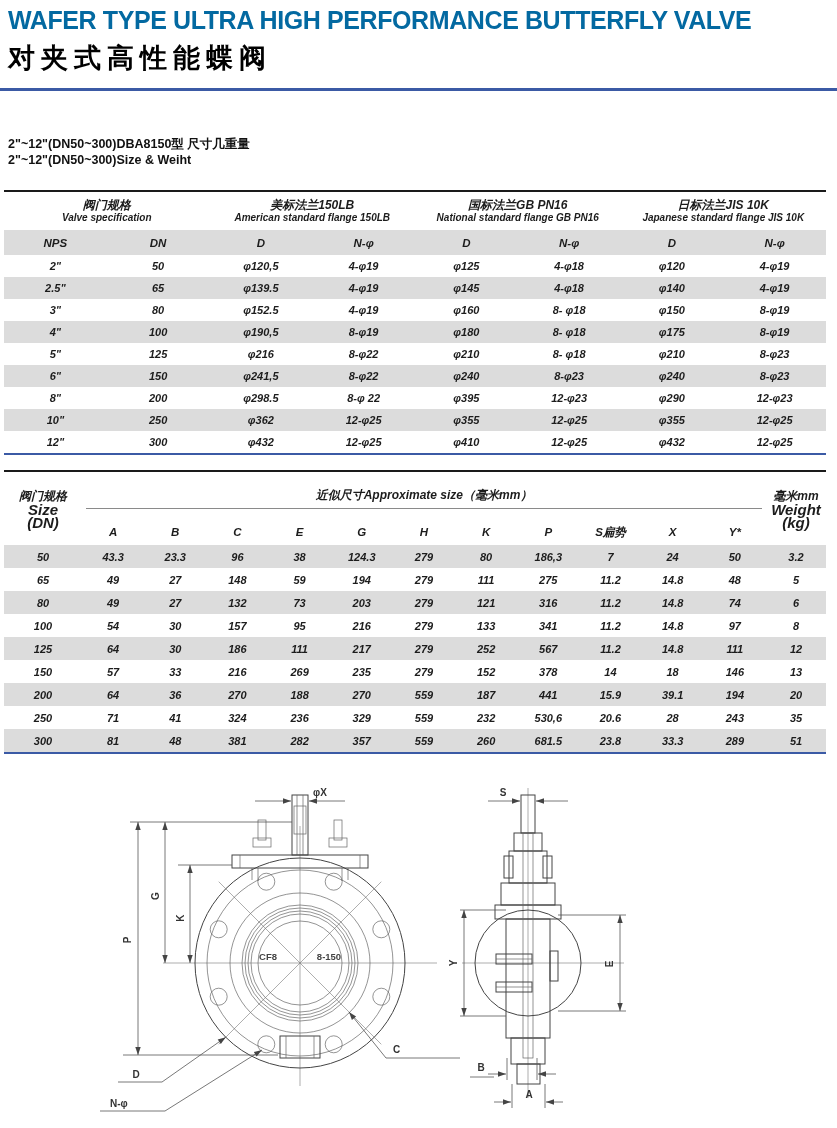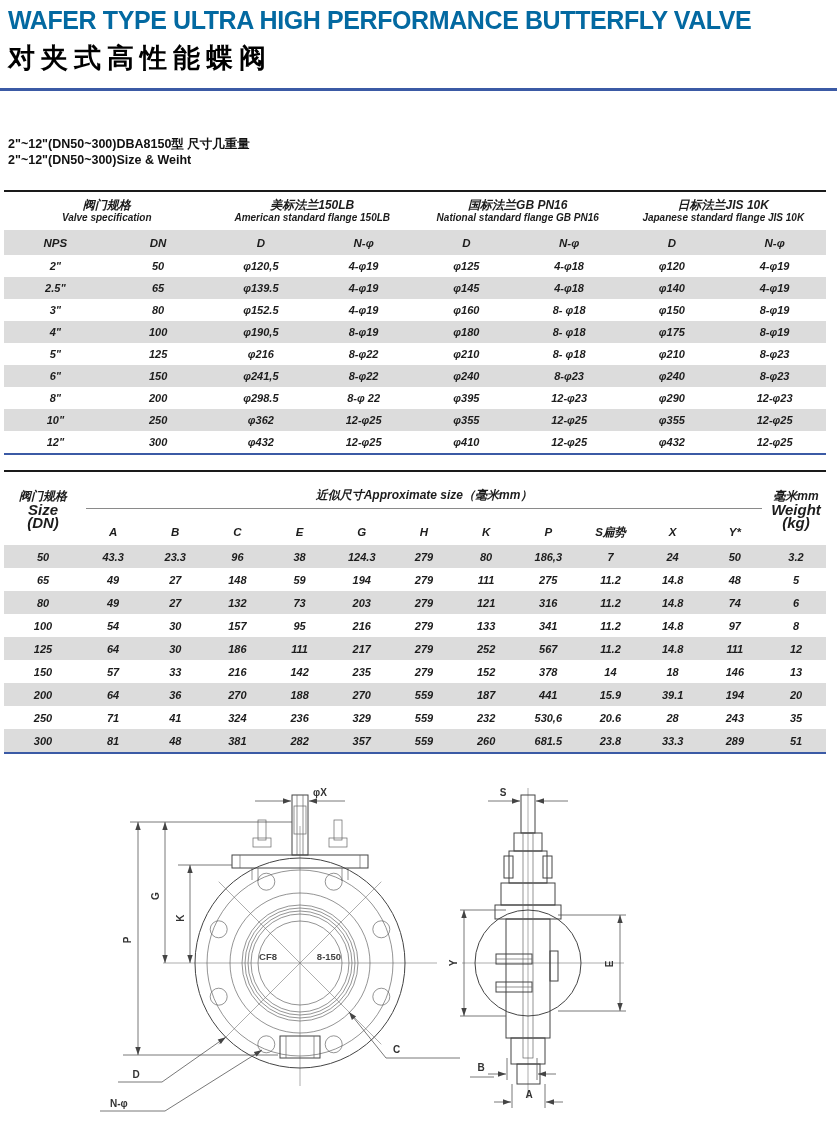--- a/index.html
+++ b/index.html
@@ -316,21 +316,21 @@
           <td>11.2</td>
           <td>14.8</td>
           <td>111</td>
           <td>12</td>
         </tr>
         <tr>
           <td>150</td>
           <td>57</td>
           <td>33</td>
           <td>216</td>
-          <td>142</td>
+          <td>269</td>
           <td>235</td>
           <td>279</td>
           <td>152</td>
           <td>378</td>
           <td>14</td>
           <td>18</td>
           <td>146</td>
           <td>13</td>
         </tr>
         <tr>

